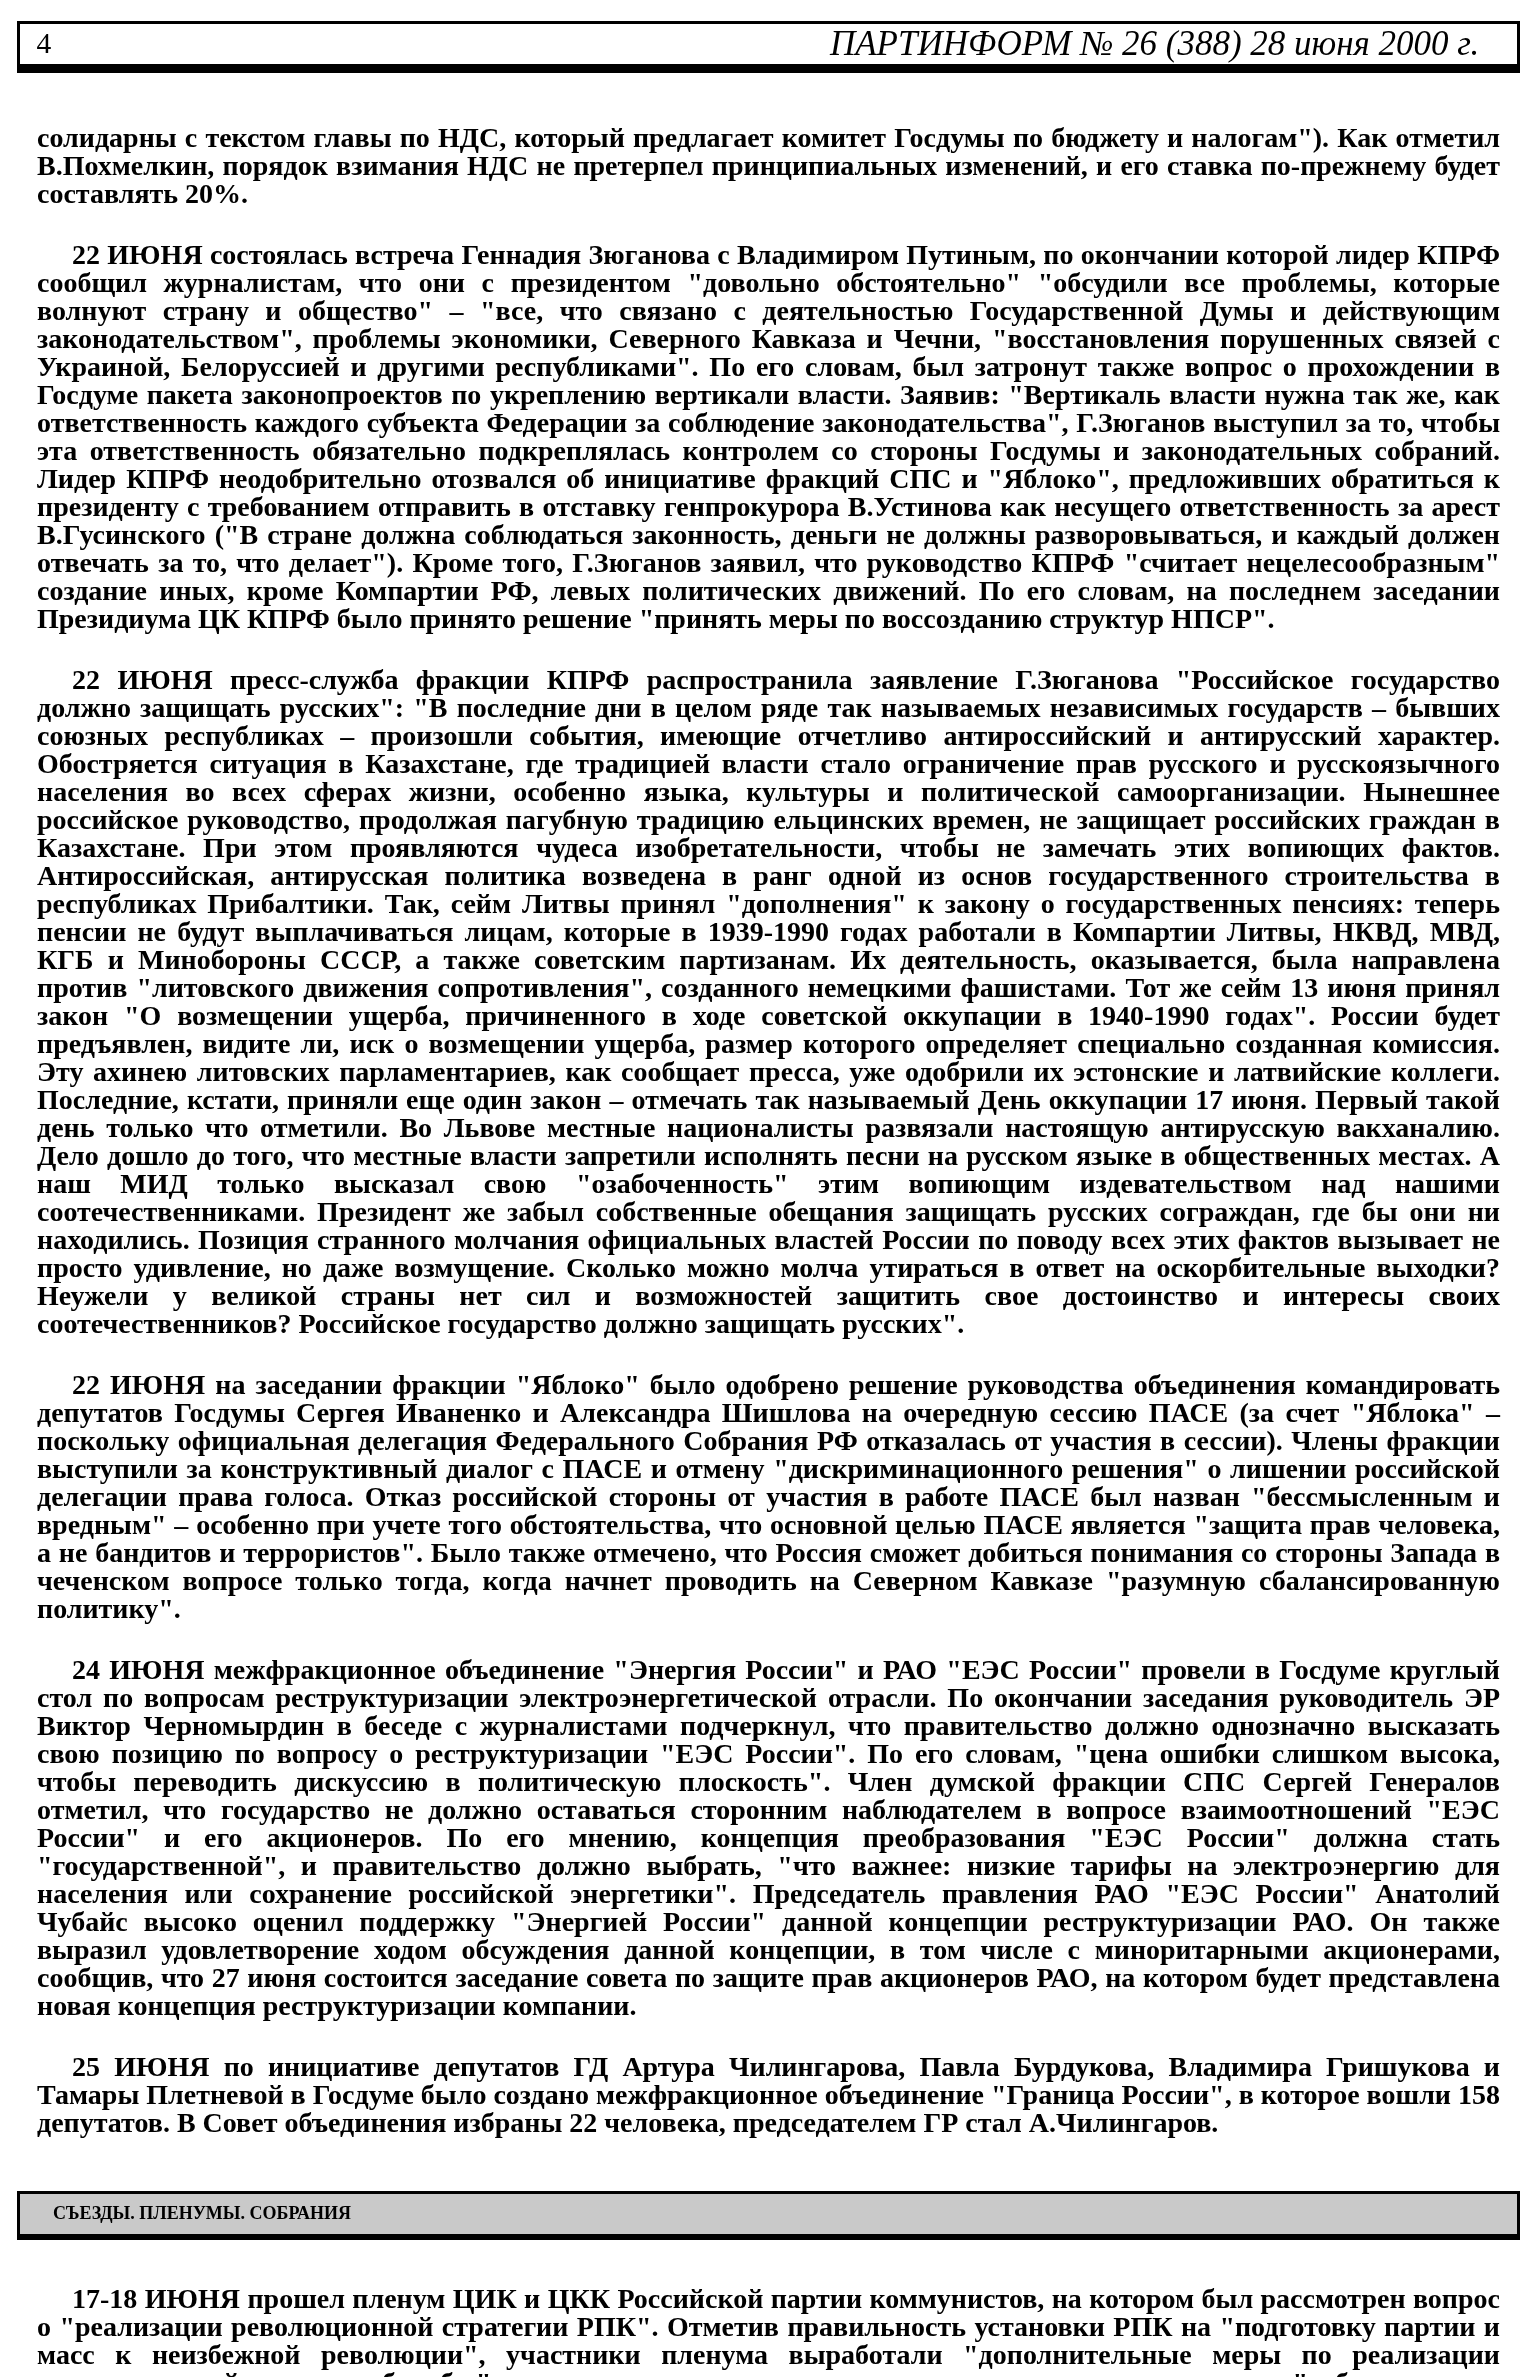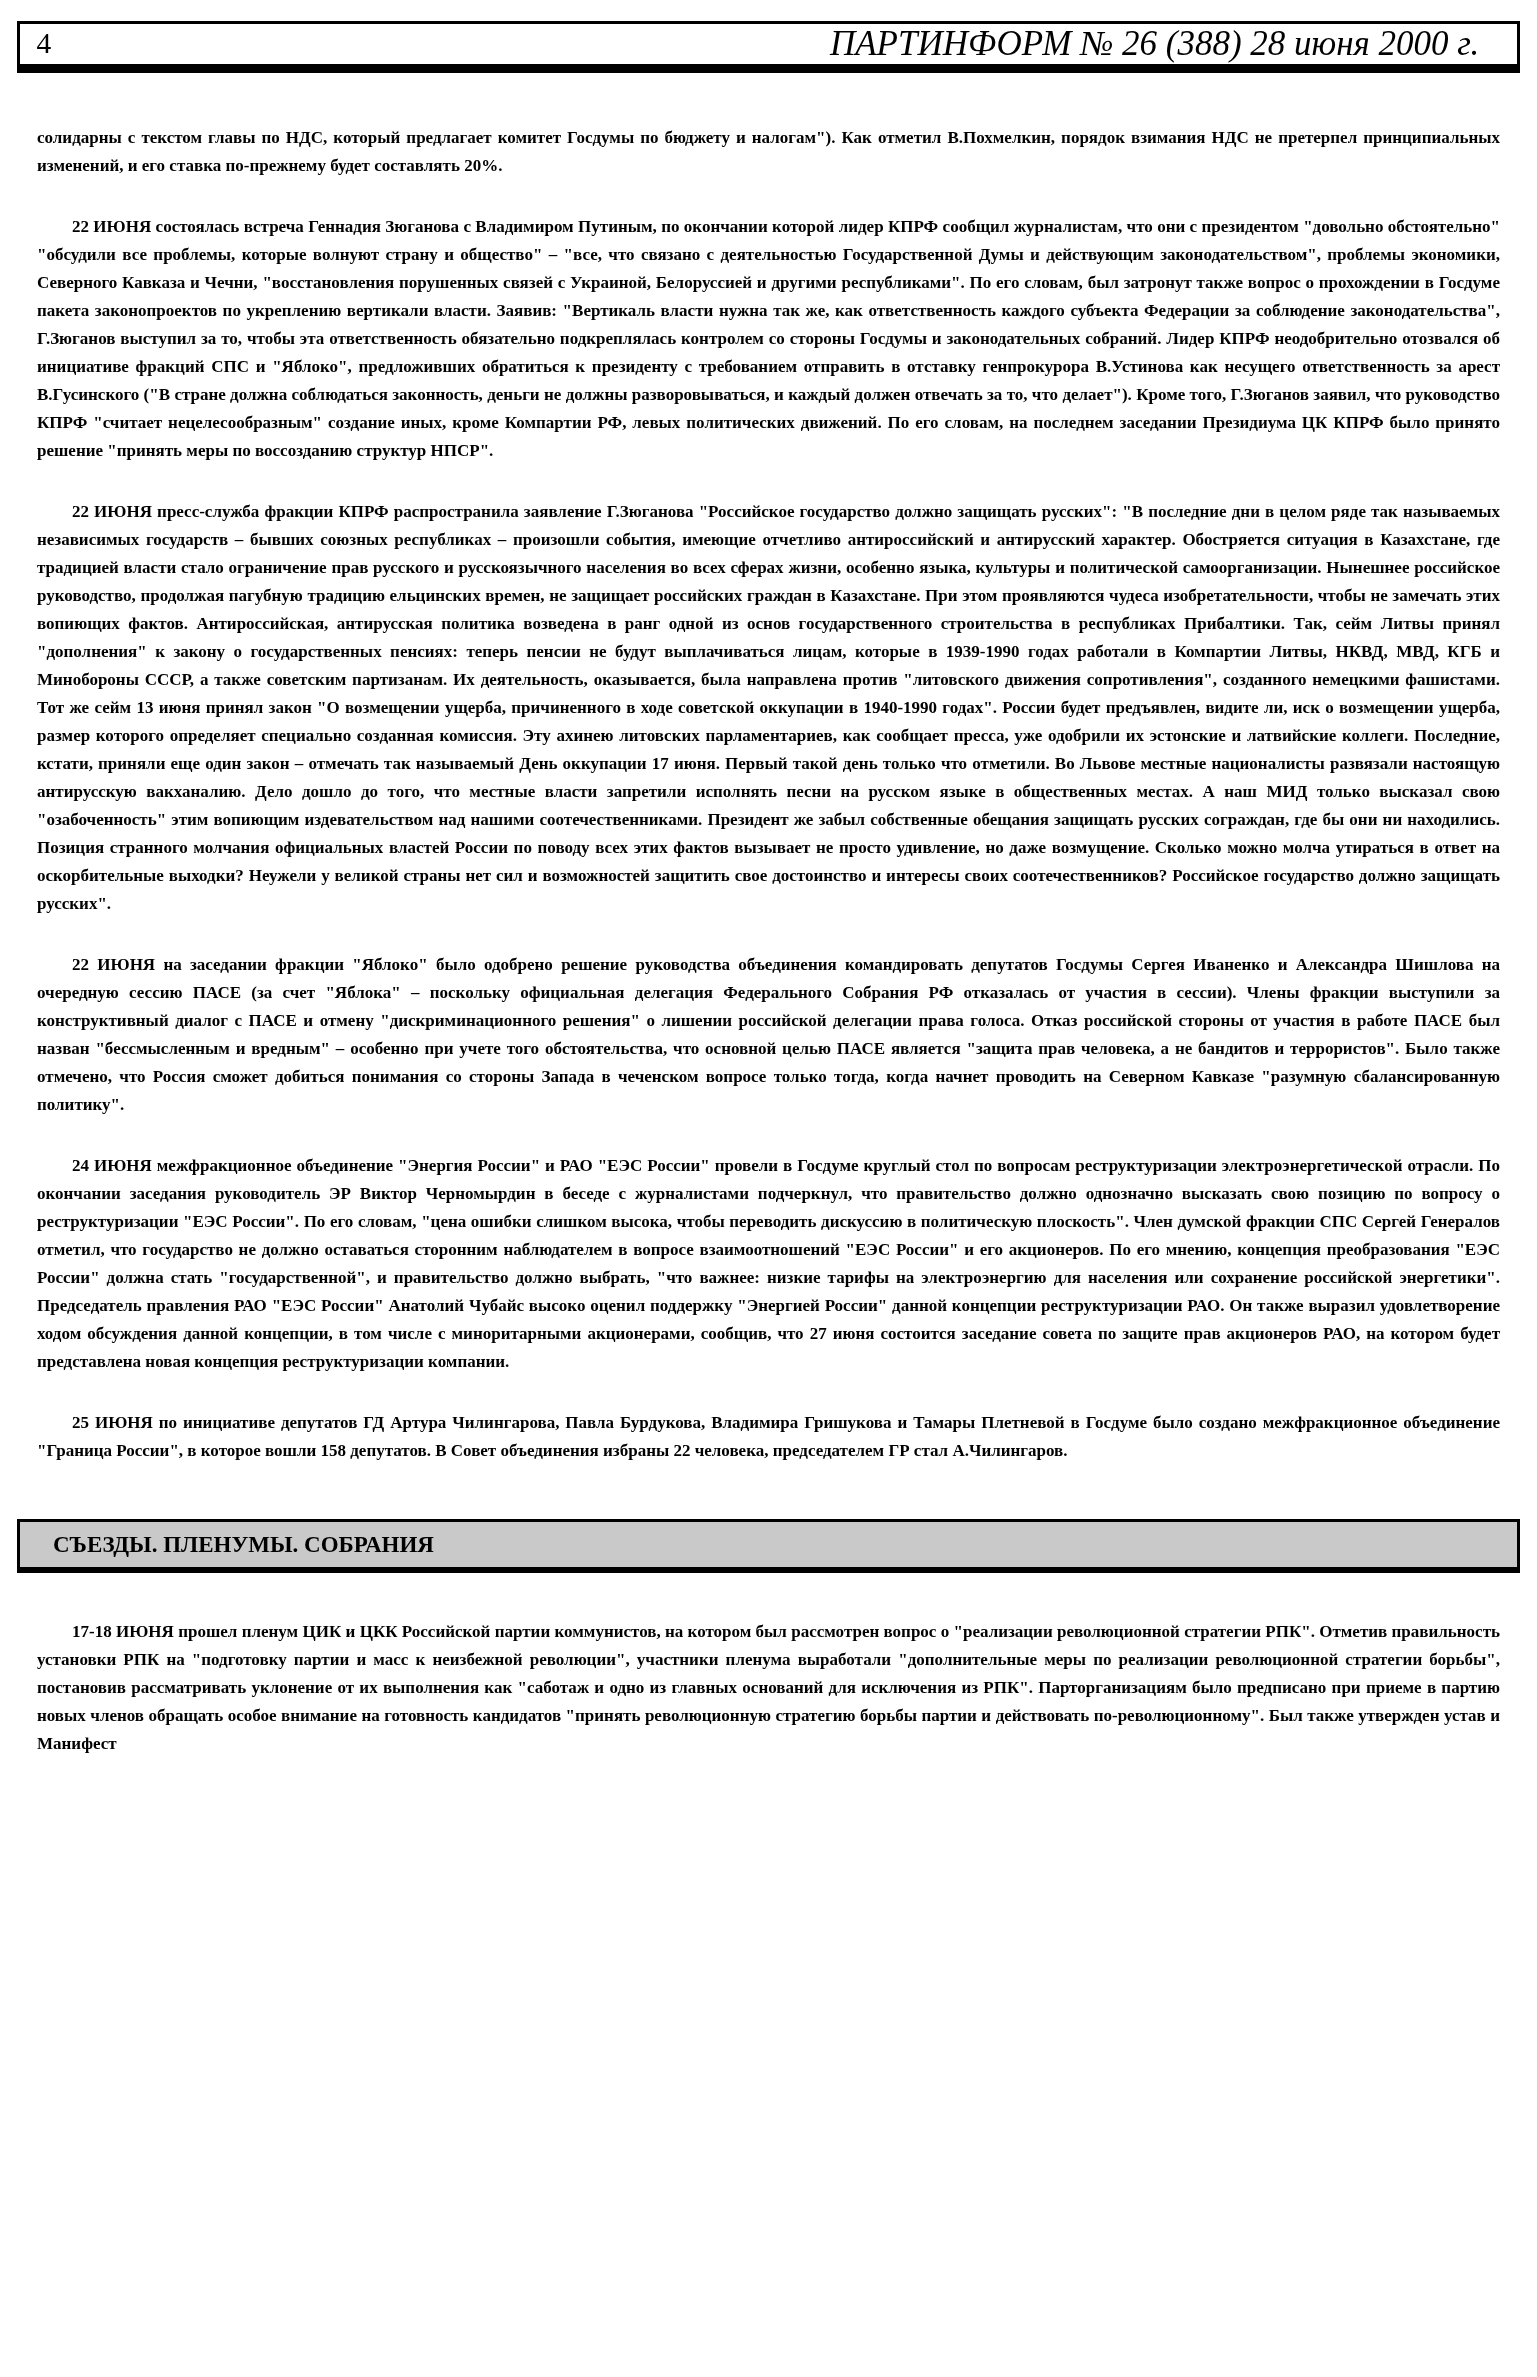--- a/index.html
+++ b/index.html
@@ -39,39 +39,39 @@
     font-style: italic;
     font-weight: normal;
     line-height: 1;
     white-space: nowrap;
   }
   .content {
     margin: 0 37px;
     padding-top: 51px;
   }
   .para {
-    font-size: 17px;
+    font-size: 28px;
     line-height: 28px;
     font-weight: bold;
     text-align: justify;
     text-indent: 35px;
     margin: 0 0 33px 0;
   }
   .para.no-indent {
     text-indent: 0;
   }
   .section-box {
     margin: 54px -20px 45px -20px;
     background: #c9c9c9;
     border: 3.2px solid #000000;
     border-bottom-width: 6.4px;
     padding: 10.2px 13px 10.2px 33px;
   }
   .section-title {
-    font-size: 23px;
+    font-size: 18px;
     font-weight: bold;
     line-height: 1.1;
   }
 </style>
 </head>
 <body>
 
 <div class="page">
 
   <header class="header-box">

